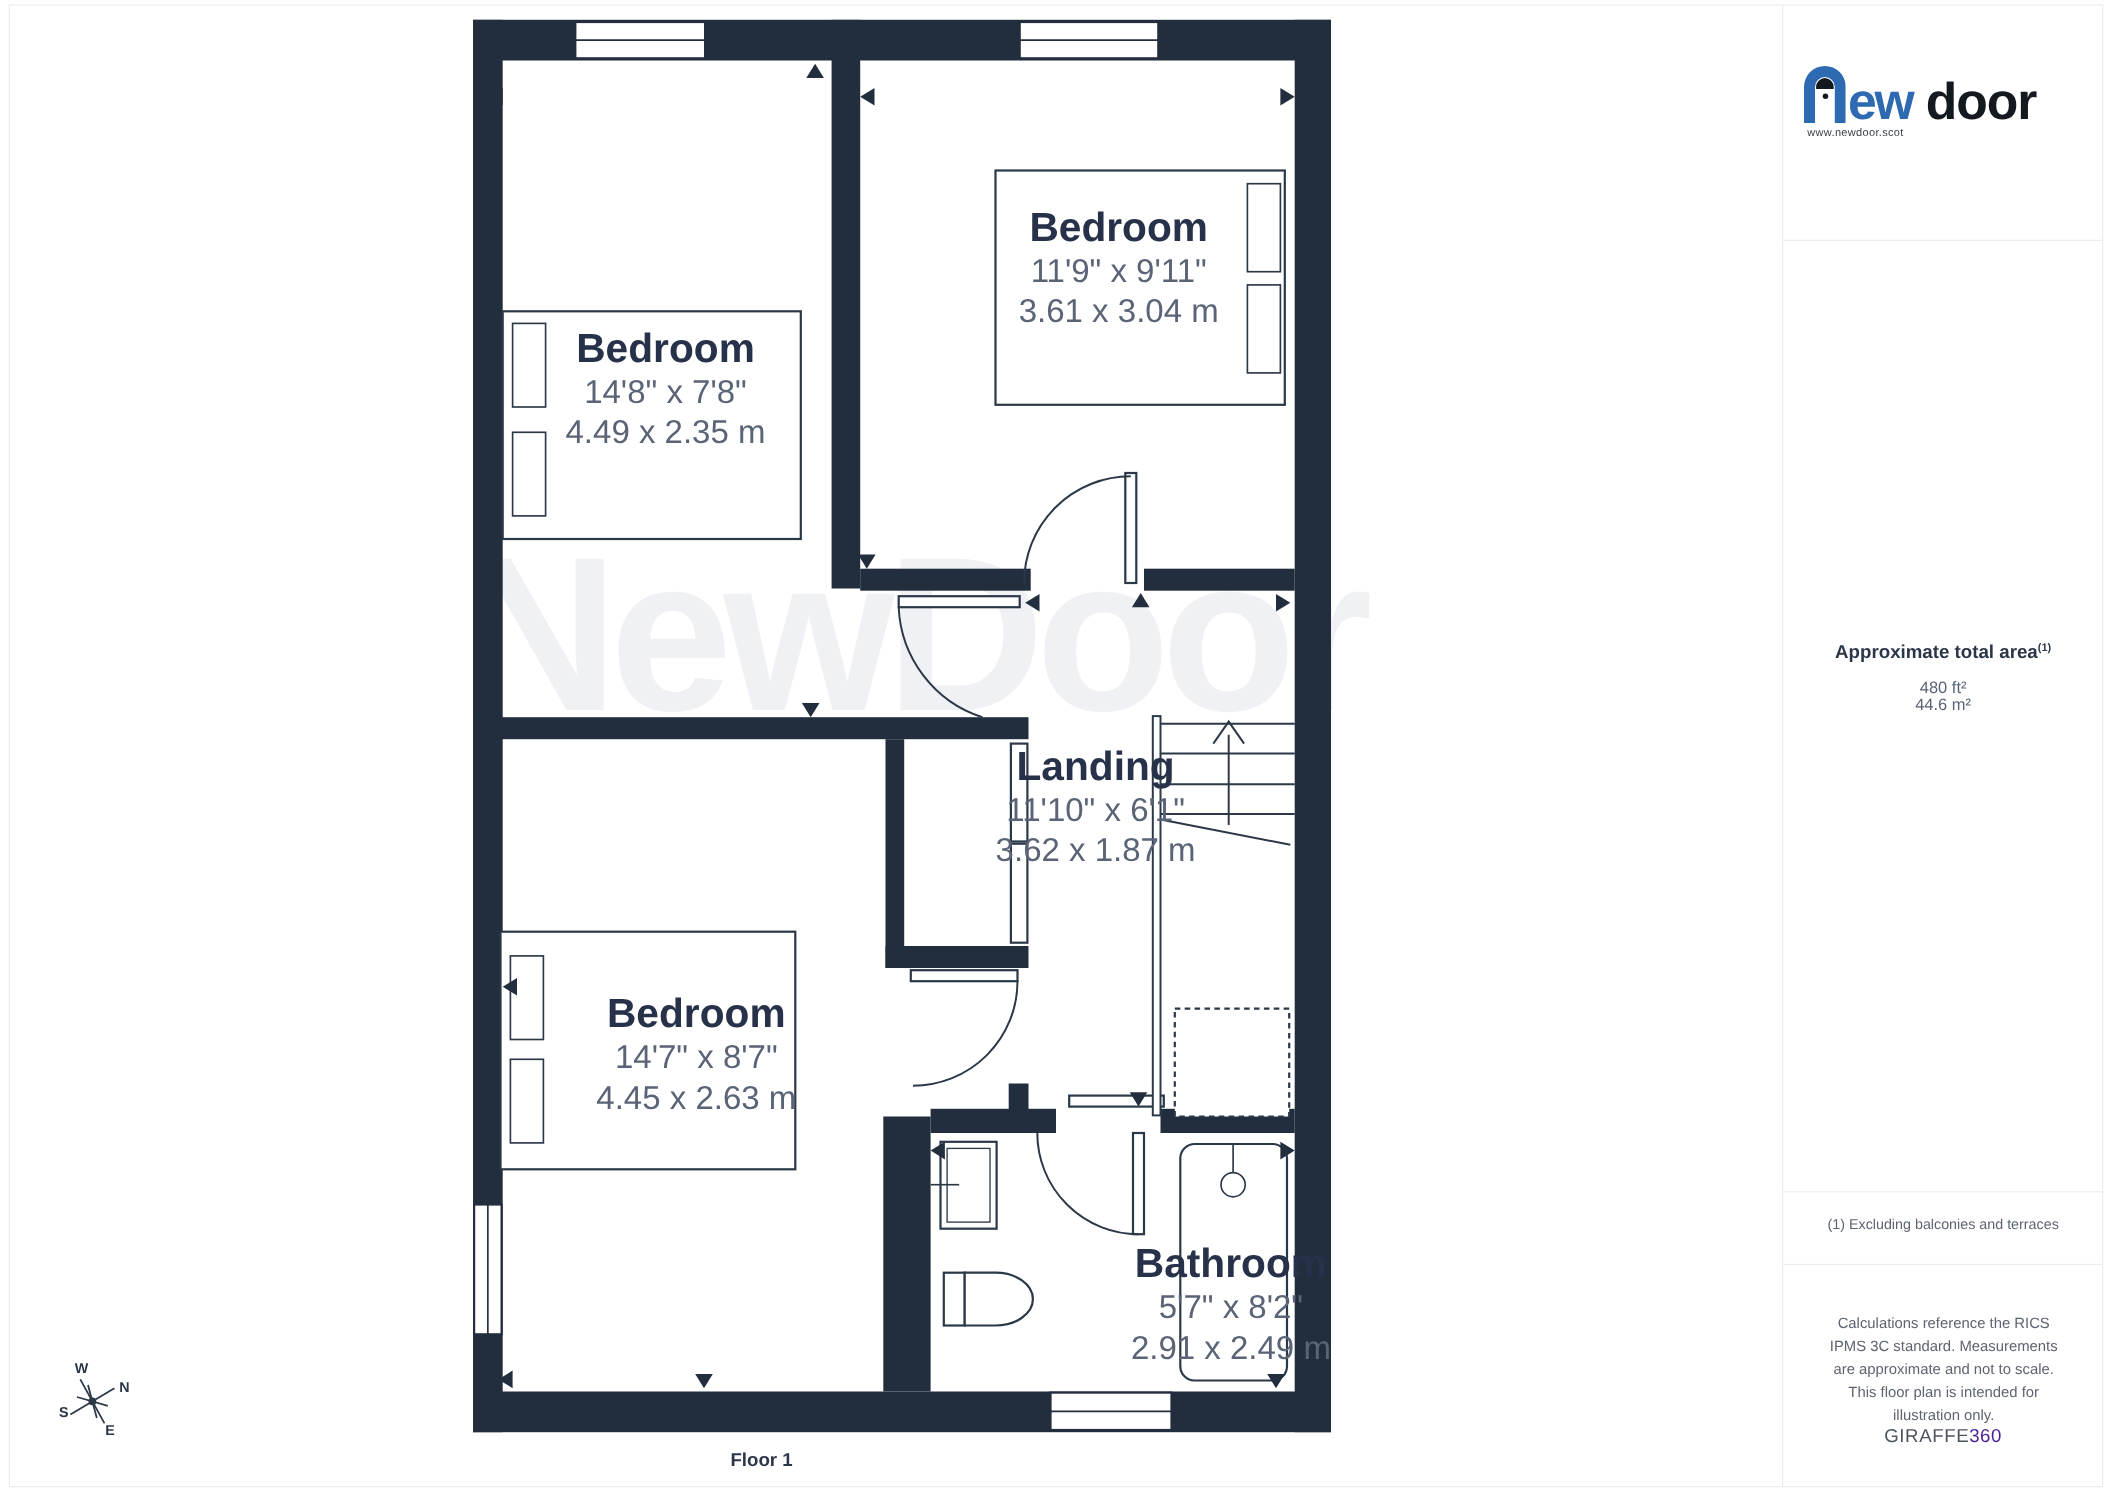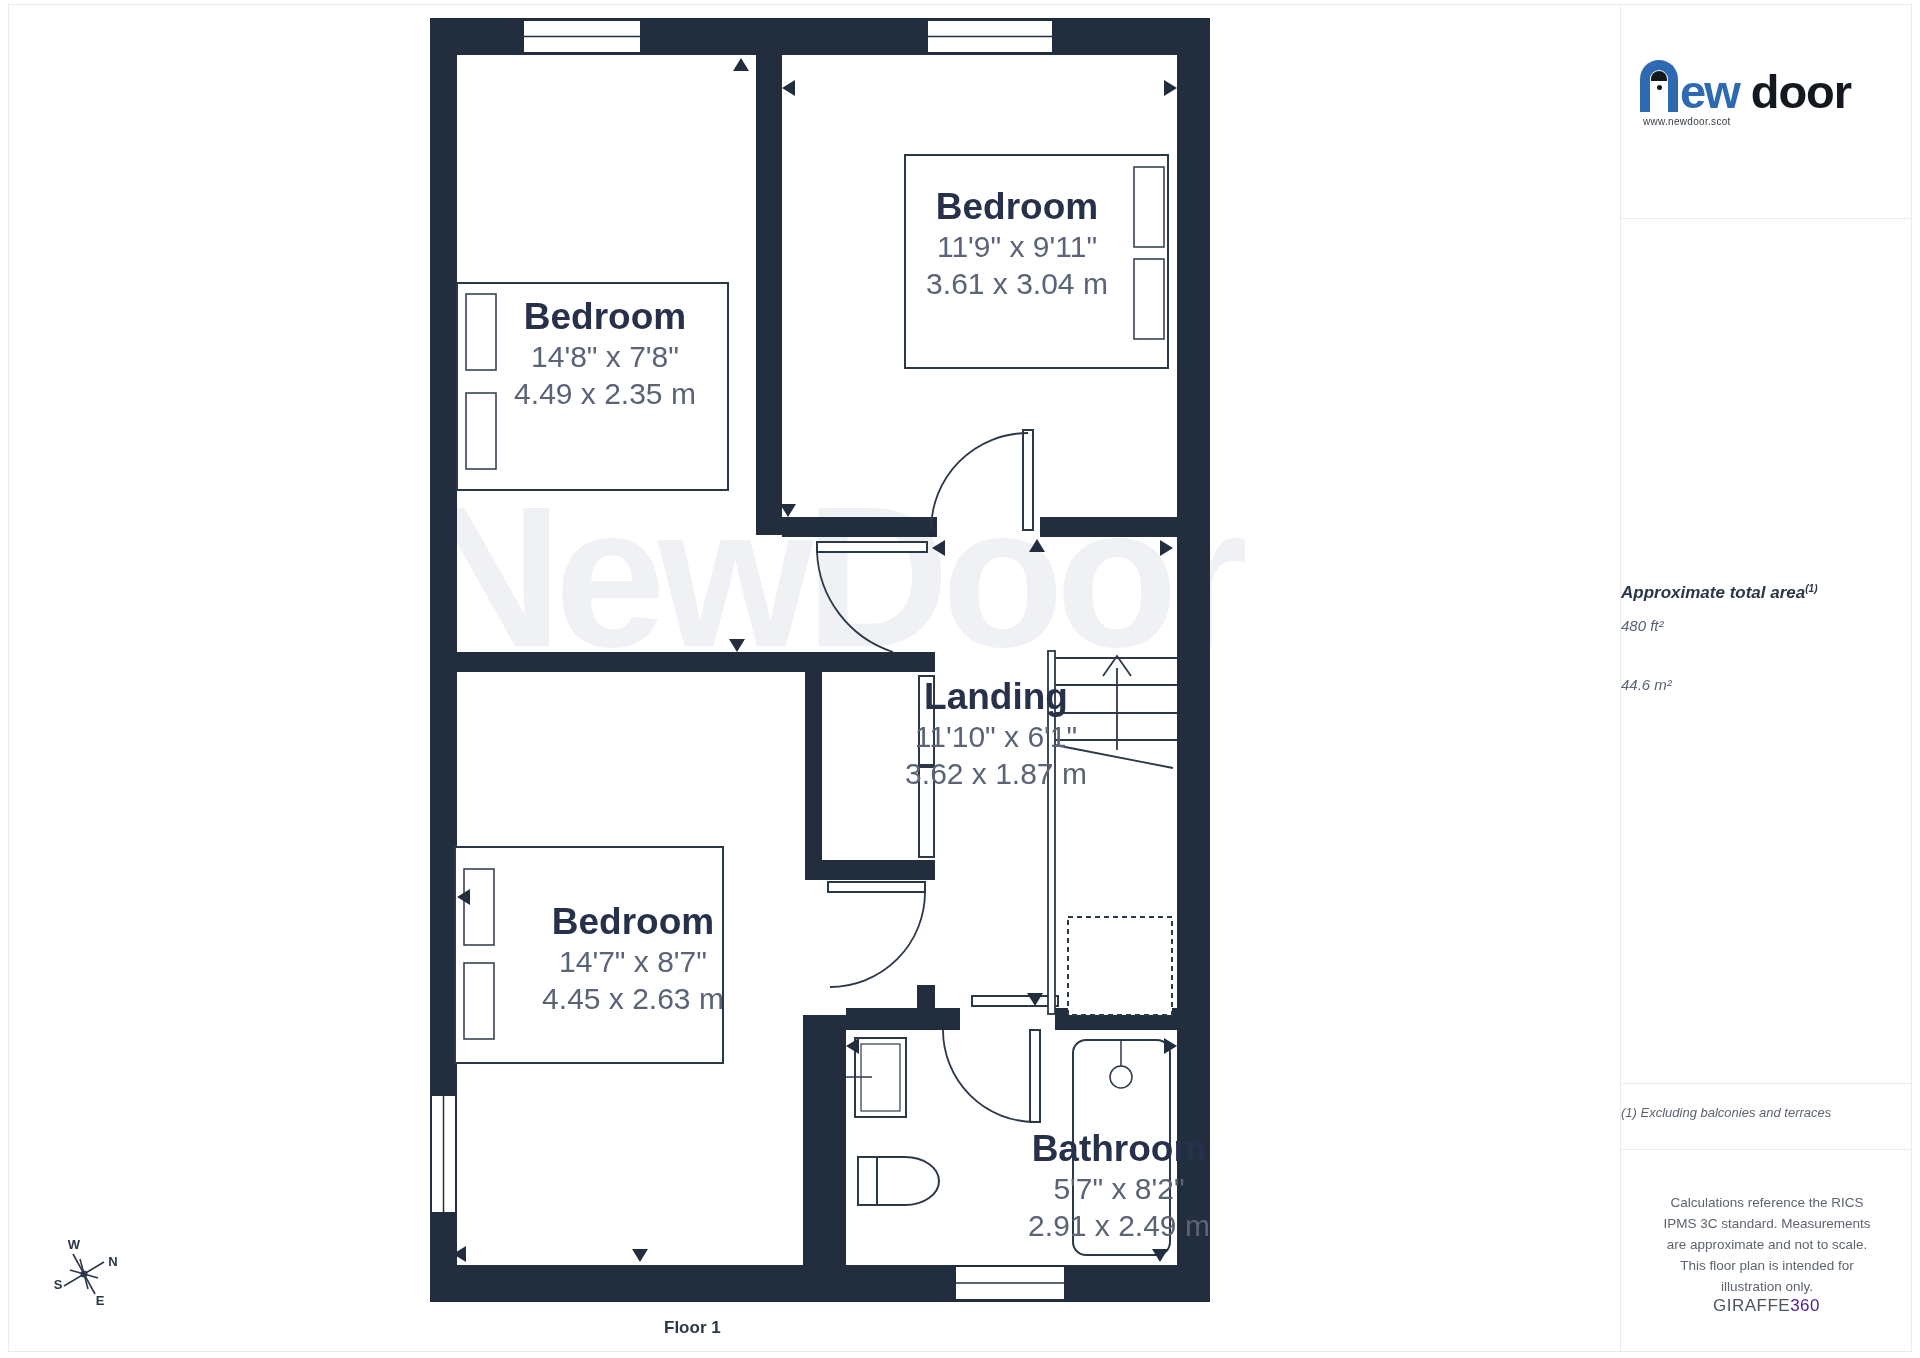--- a/index.html
+++ b/index.html
@@ -36,21 +36,21 @@
                 background: #14181f; border-radius: 8px 8px 0 0; }
   .logo .knob { position: absolute; left: 7px; top: 15px; width: 5px; height: 5px;
                 background: #14181f; border-radius: 50%; }
   .logo .ew   { font-size: 47px; font-weight: bold; color: #2e6ab2; letter-spacing: -2px;
                 line-height: 40px; margin-left: 2px; }
   .logo .door { font-size: 47px; font-weight: bold; color: #14181f; letter-spacing: -1px;
                 line-height: 40px; margin-left: 12px; }
   .website { position: absolute; left: 1643px; top: 116px; font-size: 10px; color: #3a4048;
              letter-spacing: 0.3px; z-index: 3; }
 
-  .panel-center { position: absolute; left: 1621px; width: 291px; z-index: 3; font-style: italic; }
+  .panel-center { position: absolute; left: 1621px; width: 291px; text-align: center; z-index: 3; }
   .area-title { font-size: 17px; font-weight: bold; color: #2b3648; }
   .area-sup { font-size: 10px; vertical-align: super; font-weight: bold; }
   .area-val { font-size: 15px; color: #5a6476; }
   .footnote { font-size: 13px; color: #5d6470; }
   .disclaimer { position: absolute; left: 1656px; top: 1192px; width: 222px; text-align: center;
                 font-size: 13.5px; line-height: 21px; color: #5d6470; z-index: 3; }
   .giraffe { position: absolute; left: 1621px; top: 1296px; width: 291px; text-align: center;
              z-index: 3; font-size: 17px; letter-spacing: 0.5px; }
   .giraffe .g1 { color: #4e545d; }
   .giraffe .g2 { color: #4c1d95; font-weight: normal; }
@@ -248,21 +248,21 @@
     </span>
     <span class="ew">ew</span>
     <span class="door">door</span>
   </div>
   <div class="website">www.newdoor.scot</div>
 
   <div class="panel-center" style="top:583px;">
     <span class="area-title">Approximate total area</span><span class="area-title area-sup">(1)</span>
   </div>
   <div class="panel-center area-val" style="top:617px;">480 ft²</div>
-  <div class="panel-center area-val" style="top:676px;">44.6 m²</div>
+  <div class="panel-center area-val" style="top:632px;">44.6 m²</div>
 
   <div class="panel-center footnote" style="top:1105px;">(1) Excluding balconies and terraces</div>
 
   <div class="disclaimer">Calculations reference the RICS IPMS 3C standard. Measurements are approximate and not to scale. This floor plan is intended for illustration only.</div>
 
   <div class="giraffe">
     <span class="g1">GIRAFFE</span><span class="g2">360</span>
   </div>
 </div>
 

